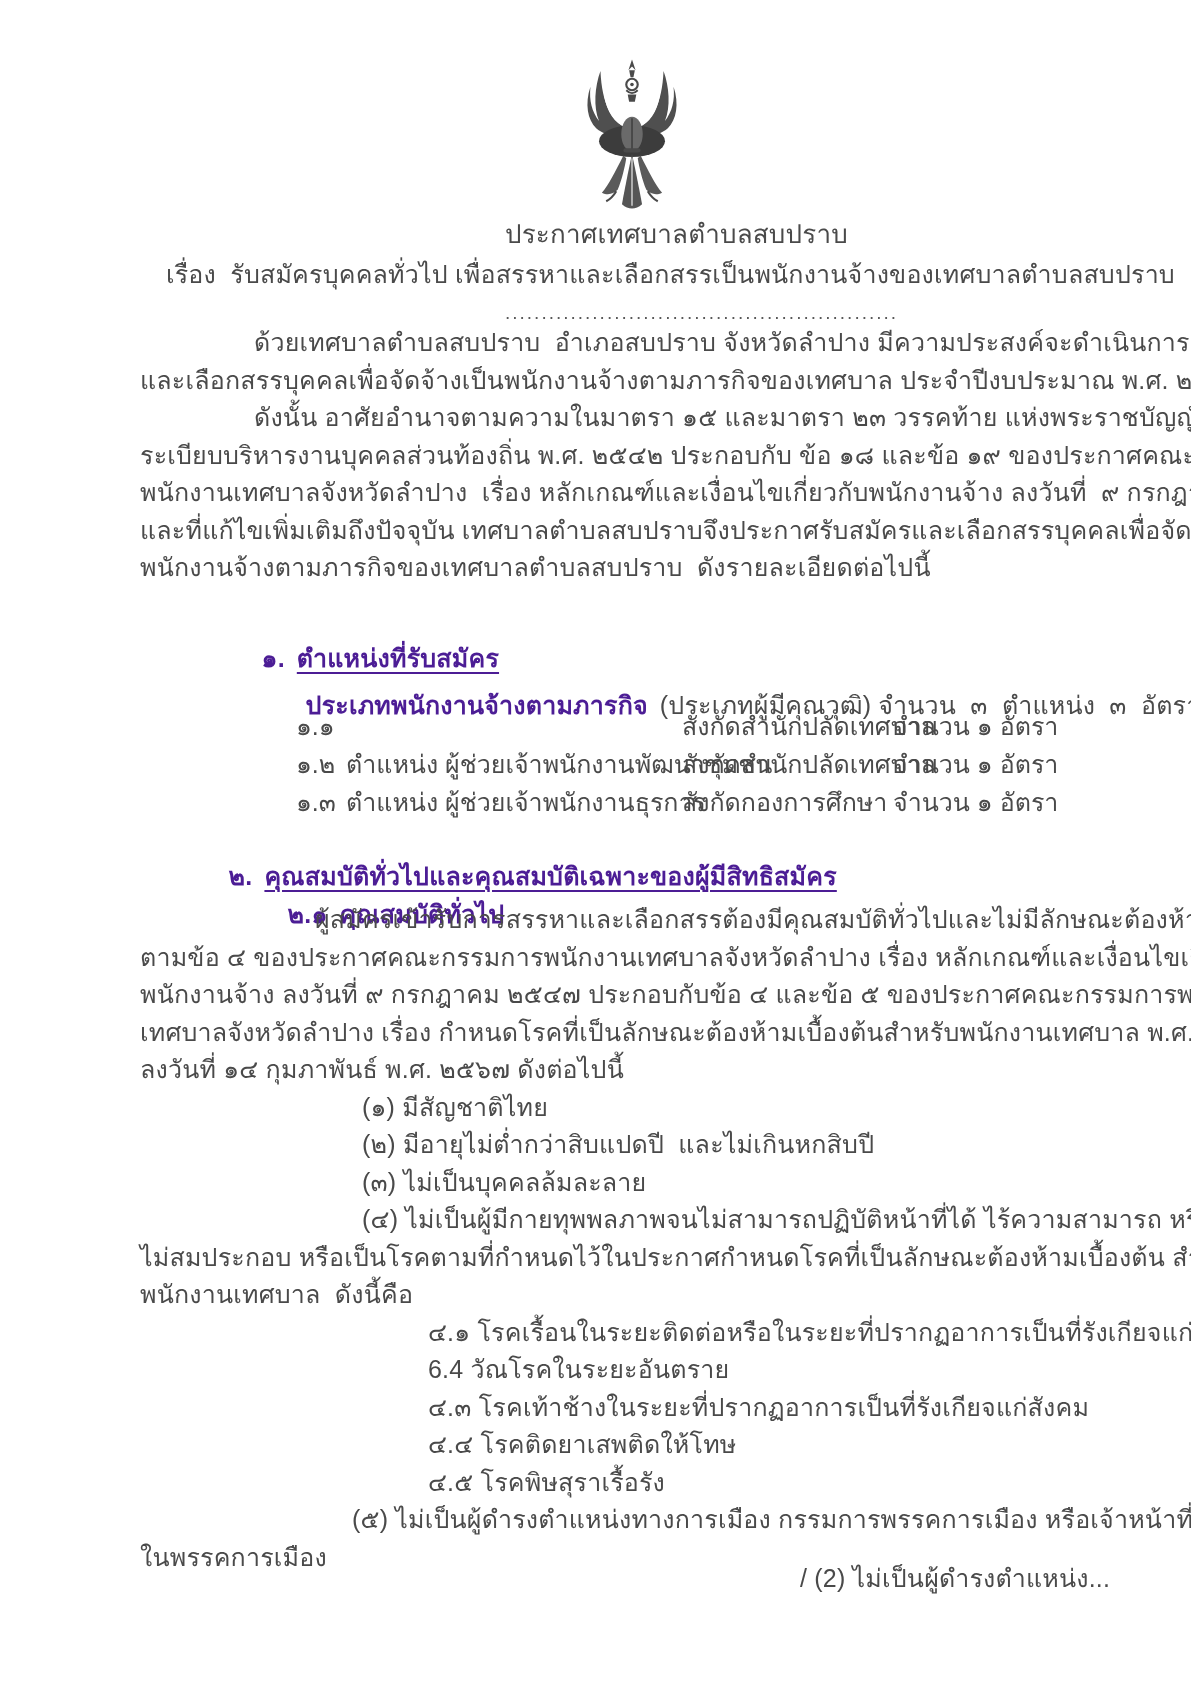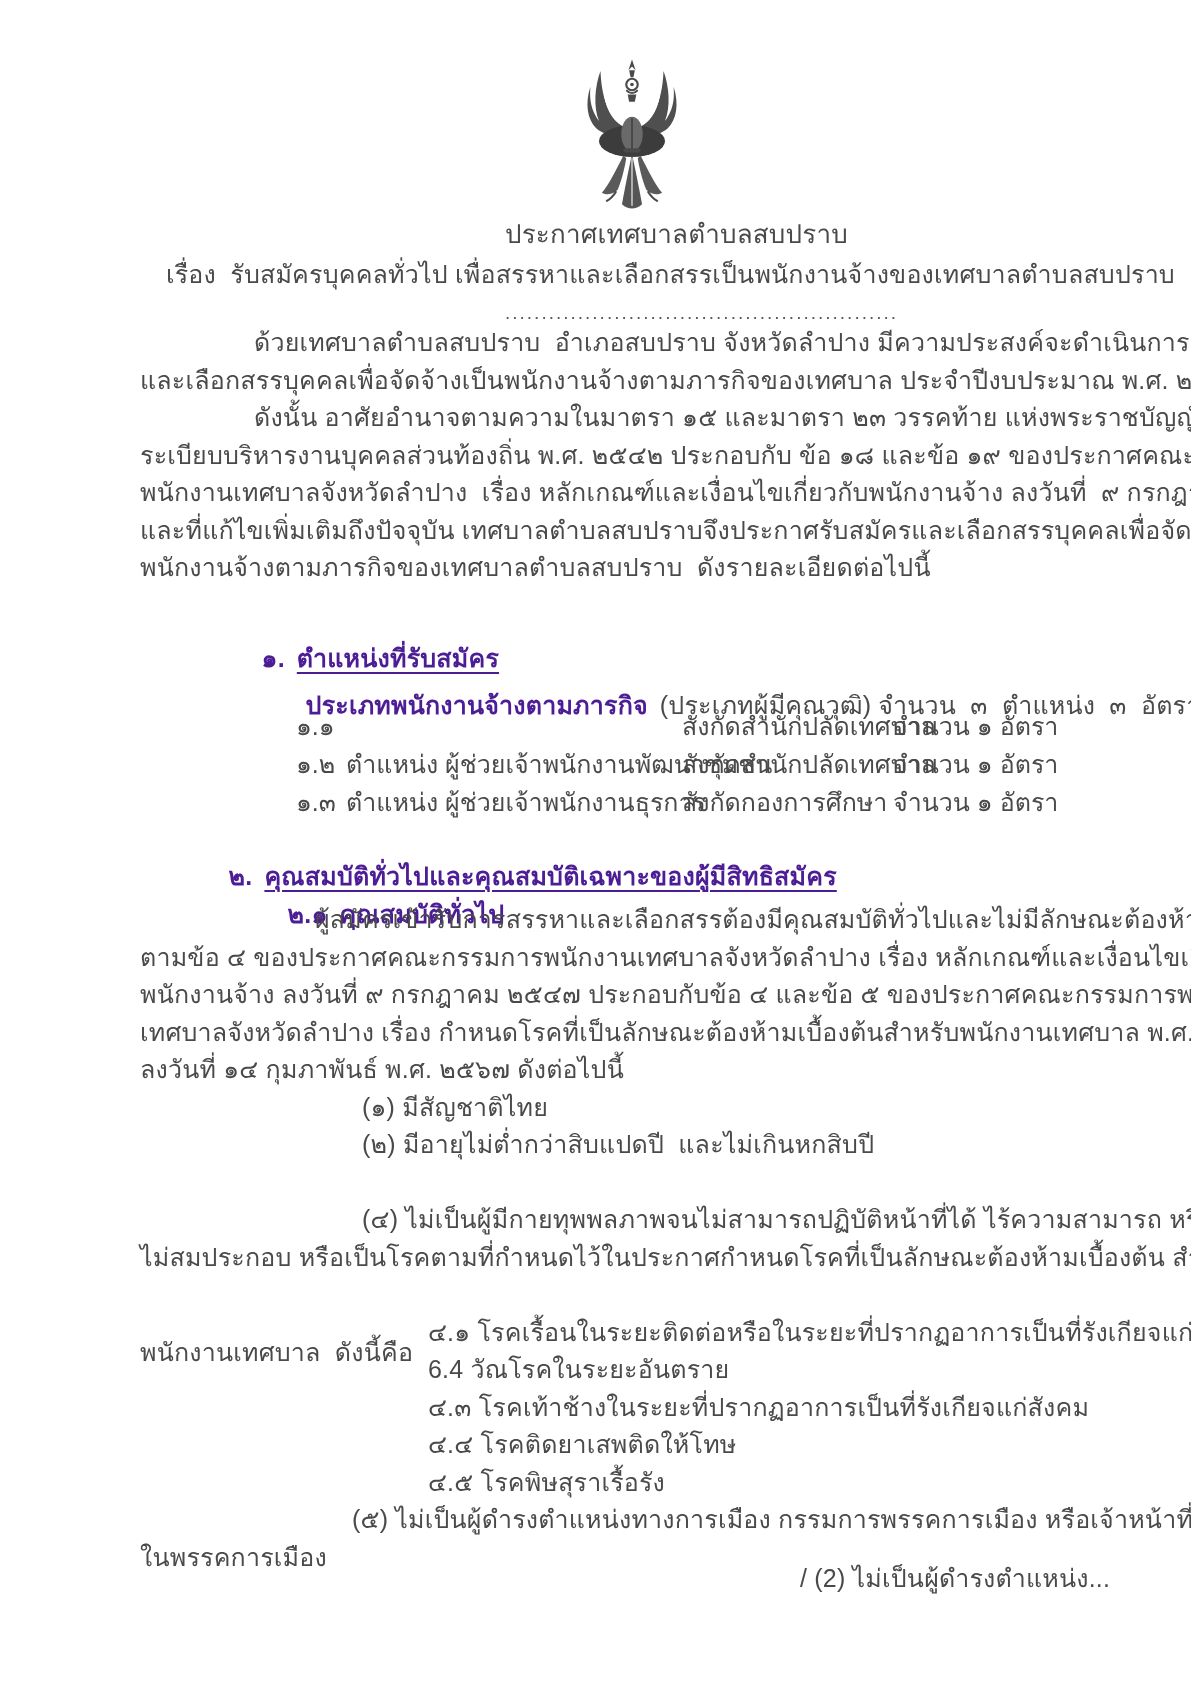--- a/index.html
+++ b/index.html
@@ -108,23 +108,24 @@
   </div>
 
   <div class="ln" style="top:903px;left:315px">ผู้สมัครเข้ารับการสรรหาและเลือกสรรต้องมีคุณสมบัติทั่วไปและไม่มีลักษณะต้องห้าม</div>
   <div class="ln" style="top:941px;left:140px">ตามข้อ ๔ ของประกาศคณะกรรมการพนักงานเทศบาลจังหวัดลำปาง เรื่อง หลักเกณฑ์และเงื่อนไขเกี่ยวกับ</div>
   <div class="ln" style="top:978px;left:140px">พนักงานจ้าง ลงวันที่ ๙ กรกฎาคม ๒๕๔๗ ประกอบกับข้อ ๔ และข้อ ๕ ของประกาศคณะกรรมการพนักงาน</div>
   <div class="ln" style="top:1016px;left:140px">เทศบาลจังหวัดลำปาง เรื่อง กำหนดโรคที่เป็นลักษณะต้องห้ามเบื้องต้นสำหรับพนักงานเทศบาล พ.ศ. ๒๕๖๗</div>
   <div class="ln" style="top:1053px;left:140px">ลงวันที่ ๑๔ กุมภาพันธ์ พ.ศ. ๒๕๖๗ ดังต่อไปนี้</div>
 
   <div class="ln" style="top:1091px;left:362px">(๑) มีสัญชาติไทย</div>
   <div class="ln" style="top:1128px;left:362px">(๒) มีอายุไม่ต่ำกว่าสิบแปดปี  และไม่เกินหกสิบปี</div>
+  <div class="ln" style="top:1166px;left:362px">(๓) ไม่เป็นบุคคลล้มละลาย</div>
   <div class="ln" style="top:1203px;left:362px">(๔) ไม่เป็นผู้มีกายทุพพลภาพจนไม่สามารถปฏิบัติหน้าที่ได้ ไร้ความสามารถ หรือจิตฟั่นเฟือน</div>
   <div class="ln" style="top:1241px;left:140px">ไม่สมประกอบ หรือเป็นโรคตามที่กำหนดไว้ในประกาศกำหนดโรคที่เป็นลักษณะต้องห้ามเบื้องต้น สำหรับ</div>
-  <div class="ln" style="top:1336px;left:140px">พนักงานเทศบาล  ดังนี้คือ</div>
+  <div class="ln" style="top:1278px;left:140px">พนักงานเทศบาล  ดังนี้คือ</div>
 
   <div class="ln" style="top:1316px;left:428px">๔.๑ โรคเรื้อนในระยะติดต่อหรือในระยะที่ปรากฏอาการเป็นที่รังเกียจแก่สังคม</div>
   <div class="ln" style="top:1353px;left:428px">6.4 วัณโรคในระยะอันตราย</div>
   <div class="ln" style="top:1391px;left:428px">๔.๓ โรคเท้าช้างในระยะที่ปรากฏอาการเป็นที่รังเกียจแก่สังคม</div>
   <div class="ln" style="top:1428px;left:428px">๔.๔ โรคติดยาเสพติดให้โทษ</div>
   <div class="ln" style="top:1466px;left:428px">๔.๕ โรคพิษสุราเรื้อรัง</div>
 
   <div class="ln" style="top:1503px;left:352px">(๕) ไม่เป็นผู้ดำรงตำแหน่งทางการเมือง กรรมการพรรคการเมือง หรือเจ้าหน้าที่</div>
   <div class="ln" style="top:1541px;left:140px">ในพรรคการเมือง</div>
 

